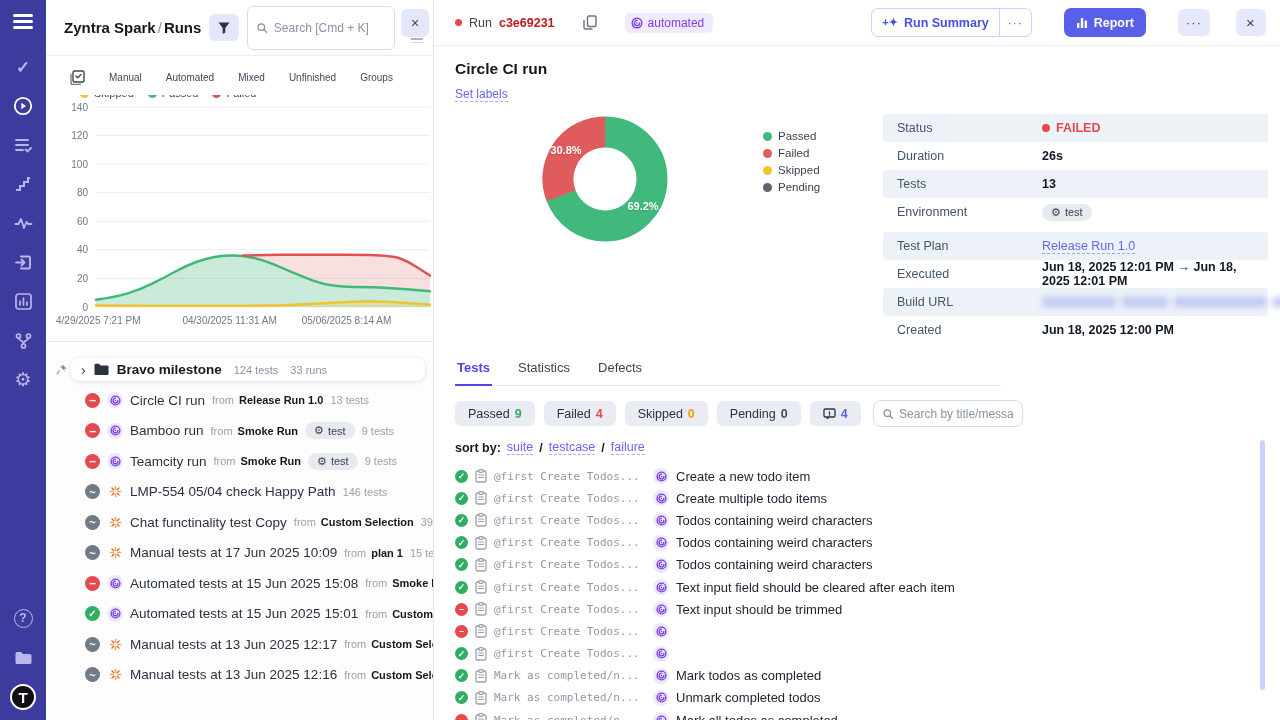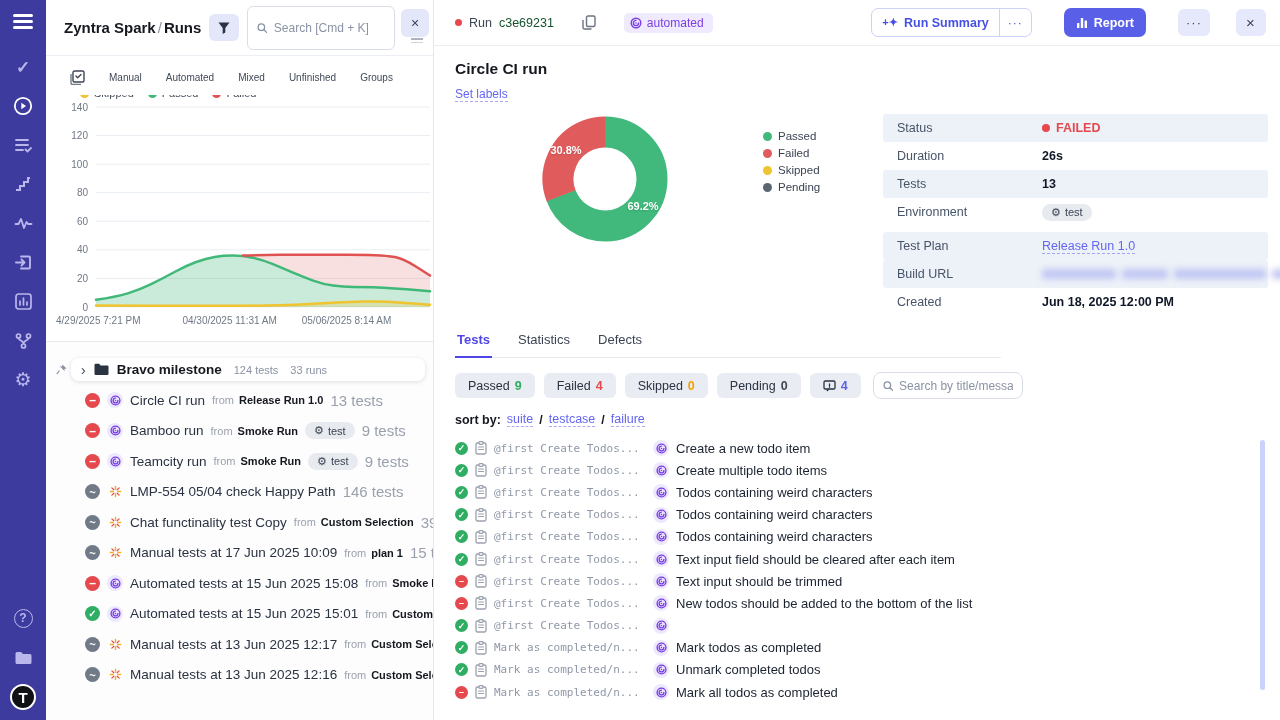--- a/index.html
+++ b/index.html
@@ -54,28 +54,28 @@
   .status-ic.passed { background:#2fae63; } .status-ic.passed::after { content:"✓"; }
   .status-ic.failed { background:#e5484d; } .status-ic.failed::after { content:"–"; font-size:12px; }
   .status-ic.neutral { background:#717a87; } .status-ic.neutral::after { content:"~"; font-size:11px; }
   .kind-ic { width:16px; height:16px; flex-shrink:0; display:flex; align-items:center; justify-content:center; }
   .auto-badge-ic { width:16px; height:16px; border-radius:50%; background:#ede9fd; display:flex; align-items:center; justify-content:center; }
   .run-name { font-size:13.5px; color:#2a3342; }
   .from-part { font-size:11px; color:#9aa1ad; display:flex; gap:5px; align-items:center; }
   .from-part b { color:#15181f; font-size:11px; }
   .env-badge { background:#e7eaee; border-radius:10px; padding:2px 9px; font-size:11px; color:#3c4454; display:inline-flex; align-items:center; gap:4px; }
   .env-badge .g { font-size:11px; color:#3c4454; }
-  .tests-count { font-size:15px; color:#9aa1ad; }
+  .tests-count { font-size:11px; color:#9aa1ad; }
 
   
   .right-panel { flex:1; display:flex; flex-direction:column; position:relative; background:#fff; min-width:0; }
   .rp-header { height:46px; border-bottom:1px solid #eceef3; display:flex; align-items:center; padding:0 14px 0 21px; gap:26px; }
   .run-id-group { display:flex; align-items:center; gap:7px; font-size:12.5px; color:#3c4454; }
   .red-dot { width:7px; height:7px; border-radius:50%; background:#e5484d; display:inline-block; }
-  .run-id { font-weight:normal; color:#14532d; }
+  .run-id { font-weight:bold; color:#b91c1c; }
   .copy-btn { border:none; background:none; cursor:pointer; display:flex; padding:2px; }
   .automated-badge { background:#efeafe; color:#7b3fe4; font-size:12px; border-radius:5px; padding:3px 9px 3px 6px; display:inline-flex; align-items:center; gap:5px; cursor:pointer; }
   .rp-header .spacer { flex:1; }
   .btn-summary-group { display:flex; align-items:center; border:1px solid #ccd2f8; border-radius:7px; height:29px; overflow:hidden; background:#fff; }
   .btn-summary { border:none; background:none; color:#4650e5; font-size:12.5px; font-weight:bold; padding:0 10px; display:flex; align-items:center; gap:6px; cursor:pointer; height:100%; }
   .btn-summary-more { border:none; border-left:1px solid #ccd2f8; background:none; color:#4650e5; font-size:12px; padding:0 8px; height:100%; cursor:pointer; letter-spacing:1px;}
   .btn-report { border:none; background:#5a5fe8; color:#fff; font-size:12.5px; font-weight:bold; height:29px; border-radius:7px; padding:0 12px; display:flex; align-items:center; gap:6px; cursor:pointer; margin-left:6px; }
   .btn-light { border:none; background:#e6e9fb; color:#3c4454; height:27px; min-width:30px; border-radius:6px; font-size:13px; cursor:pointer; padding:0 8px; letter-spacing:1px; }
 
   .rp-body { flex:1; padding:14px 12px 0 21px; overflow:hidden; position:relative; }
@@ -625,20 +625,24 @@
               <span class="g">⚙</span>
               <span>test</span>
             </span>
           </div>
           <div class="drow shade gap-top">
             <span class="dlabel">Test Plan</span>
             <span class="dvalue">
                 <a class="val-link">Release Run 1.0</a>
               </span>
           </div>
+          <div class="drow">
+            <span class="dlabel">Executed</span>
+            <span class="dvalue">Jun 18, 2025 12:01 PM → Jun 18, 2025 12:01 PM</span>
+          </div>
           <div class="drow shade">
             <span class="dlabel">Build URL</span>
             <span class="blur-blobs">
                 <i style="width:74px;"></i>
                 <i style="width:46px;"></i>
                 <i style="width:92px;"></i>
                 <i style="width:58px;"></i>
               </span>
           </div>
           <div class="drow">
@@ -858,21 +862,20 @@
               </svg>
             </span>
             <span class="suite-name">@first Create Todos...</span>
             <span class="auto-badge-ic" style="flex-shrink:0;">
               <svg width="11" height="11" viewBox="0 0 12 12" fill="none" stroke="#7b3fe4" stroke-width="1.5">
                 <circle cx="6" cy="6" r="4.8"></circle>
                 <path d="M6 3.4a2.6 2.6 0 1 0 2.6 2.6" stroke-linecap="round"></path>
                 <circle cx="6" cy="6" r="0.8" fill="#7b3fe4" stroke="none"></circle>
               </svg>
             </span>
-            <span class="test-title">New todos should be added to the bottom of the list</span>
           </div>
 
           <div class="test-row">
             <span class="status-ic passed"></span>
             <span class="clip-ic">
               <svg width="12" height="14" viewBox="0 0 12 14" fill="none" stroke="currentColor" stroke-width="1.3">
                 <rect x="1" y="2" width="10" height="11" rx="1.5"></rect>
                 <rect x="4" y="0.7" width="4" height="2.6" rx="0.8" fill="#fff"></rect>
                 <path d="M3.5 6h5M3.5 8.5h5" stroke-linecap="round" stroke-width="1.1"></path>
               </svg>

